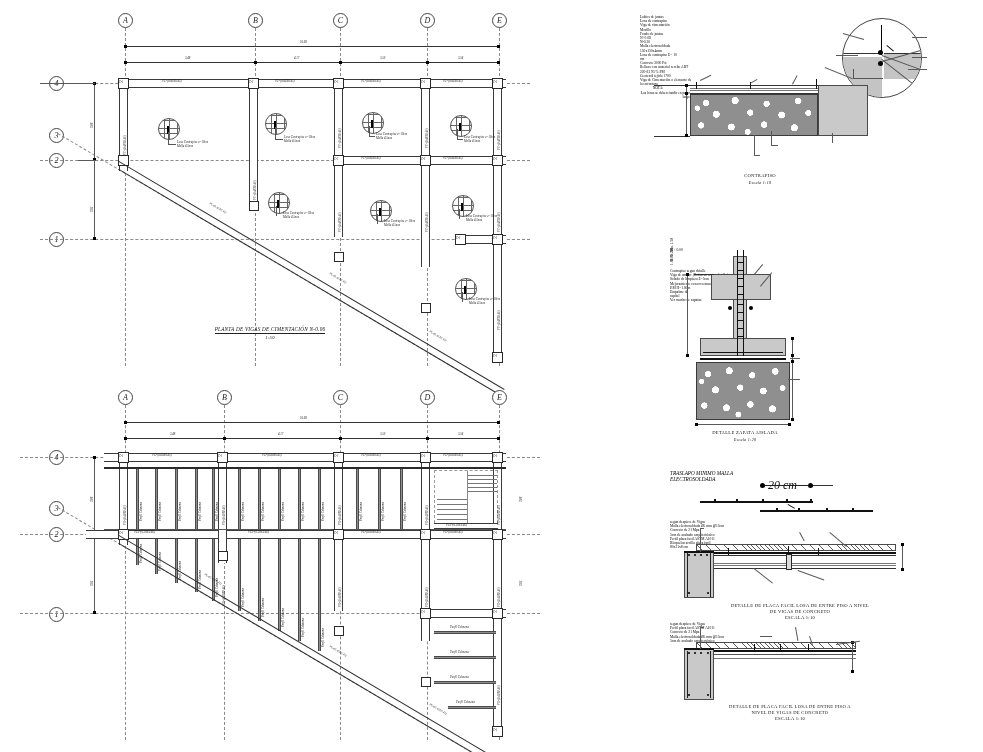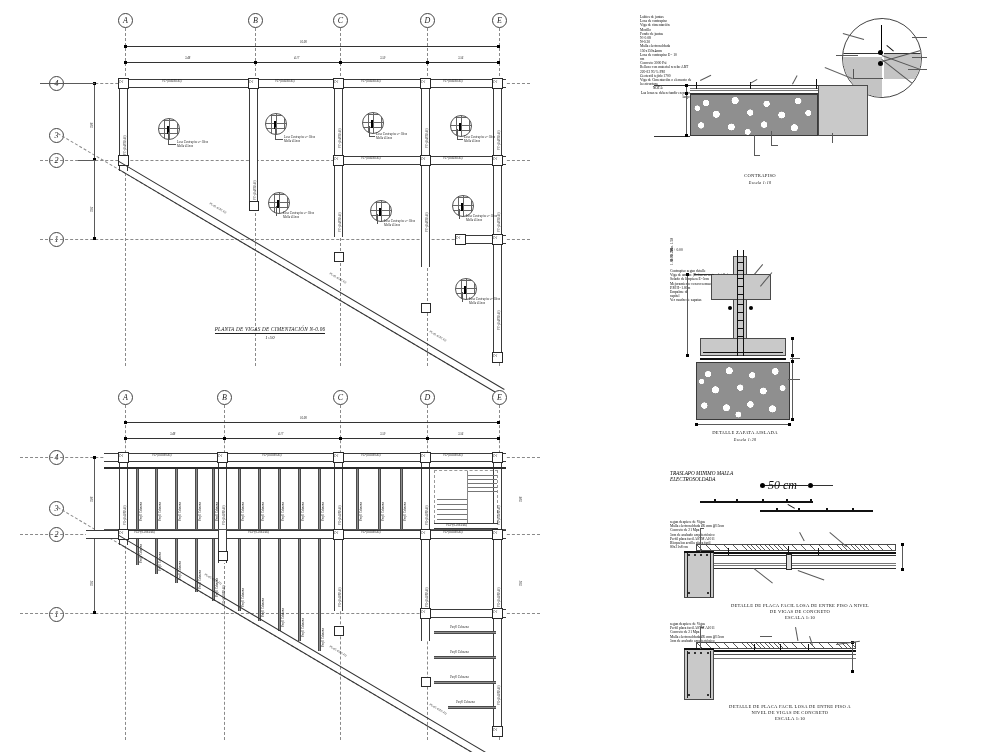--- a/index.html
+++ b/index.html
@@ -685,21 +685,21 @@
     <div class="t2" style="left:46px;top:172px;">Ver cuadro de zapatas</div>
 
     <div class="caption" style="left:22px;top:182px;width:106px;">DETALLE ZAPATA AISLADA</div>
     <div class="caption" style="left:22px;top:189px;width:106px;font-style:italic;font-size:4px;">Escala 1:20</div>
   </div>
 
   <div class="abs" style="left:670px;top:470px;width:300px;height:50px;">
     <div class="dot" style="left:90px;top:13px;width:5px;height:5px;"></div>
     <div class="dot" style="left:138px;top:13px;width:5px;height:5px;"></div>
     <div class="ln hl" style="left:95px;top:15px;width:44px;background:#222;"></div>
-    <div class="bigtxt" style="left:98px;top:8px;">50 cm</div>
+    <div class="bigtxt" style="left:98px;top:8px;">20 cm</div>
     <div class="ln hl" style="left:143px;top:15px;width:20px;background:#333;"></div>
     <div class="t4" style="left:165px;top:9px;font-style:italic;">TRASLAPO MINIMO MALLA</div>
     <div class="t4" style="left:165px;top:16px;font-style:italic;">ELECTROSOLDADA</div>
 
     <div class="ln hl" style="left:30px;top:31px;width:113px;height:2.4px;background:#111;"></div>
     <div class="ln hl" style="left:90px;top:40px;width:113px;height:2.4px;background:#111;"></div>
     <div class="rebar" style="left:44px;top:29px;width:2px;height:3px;"></div>
     <div class="rebar" style="left:66px;top:29px;width:2px;height:3px;"></div>
     <div class="rebar" style="left:92px;top:29px;width:2px;height:3px;"></div>
     <div class="rebar" style="left:116px;top:29px;width:2px;height:3px;"></div>

